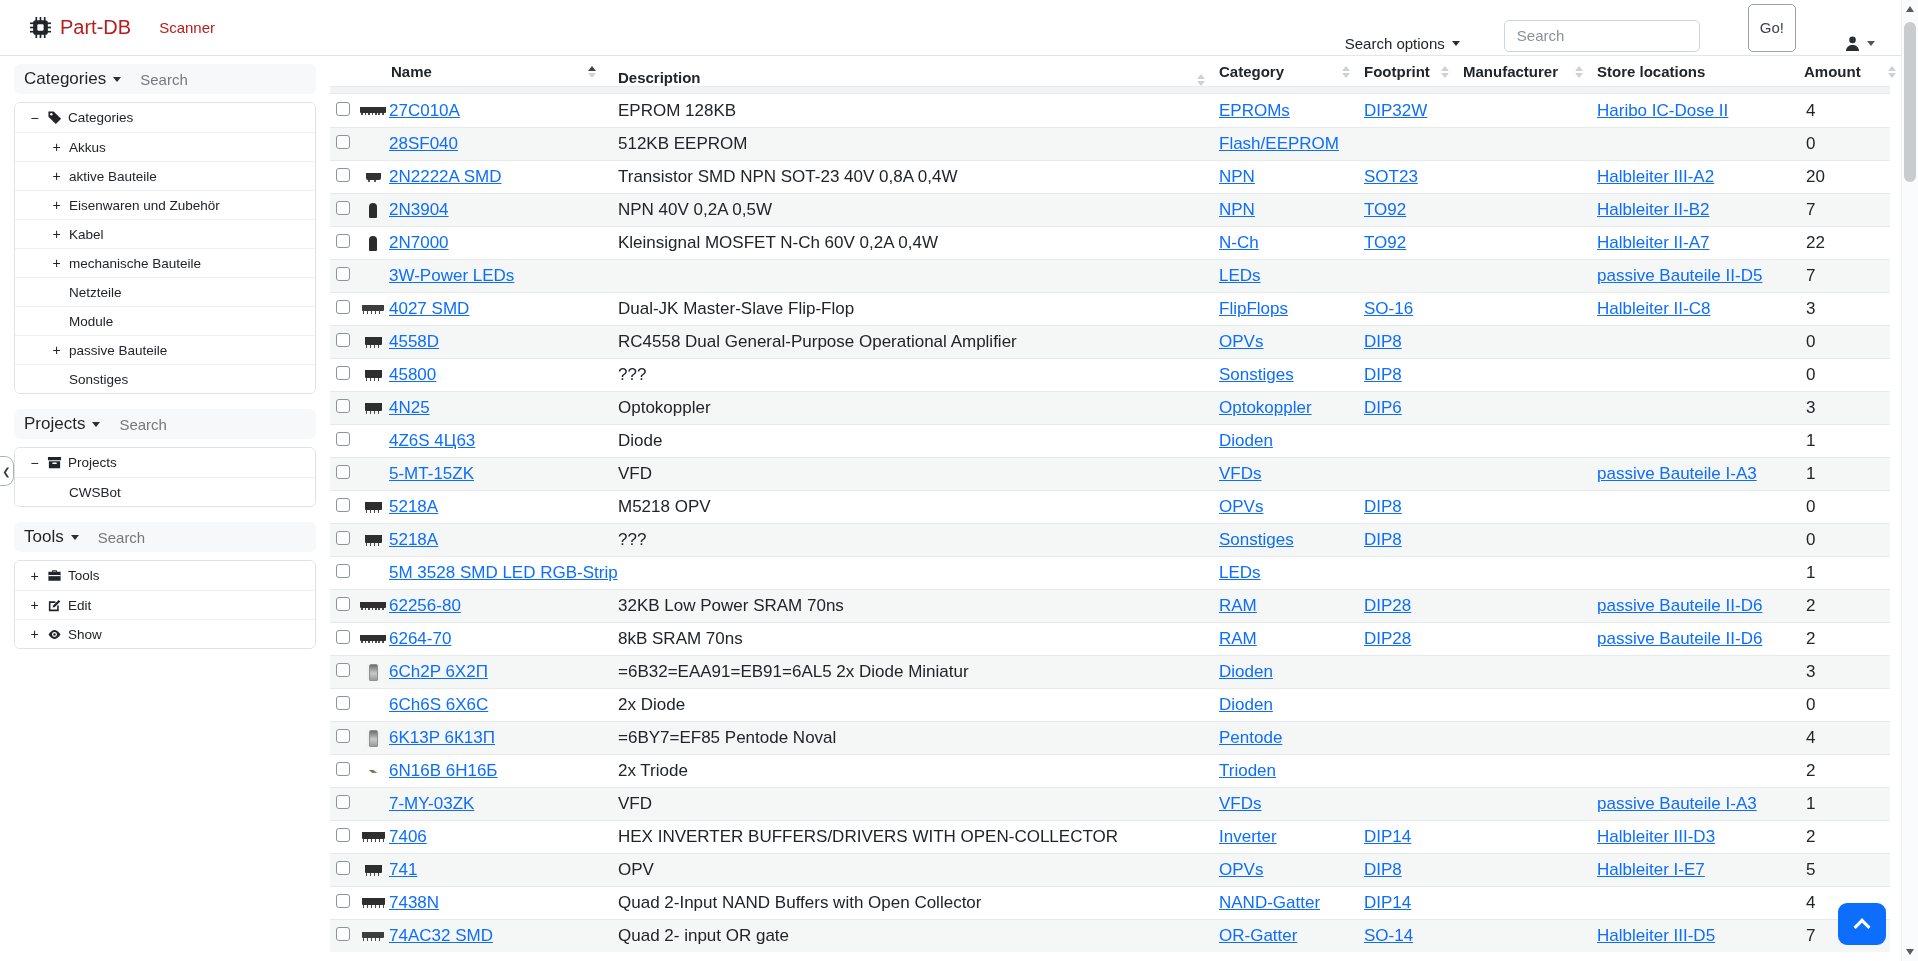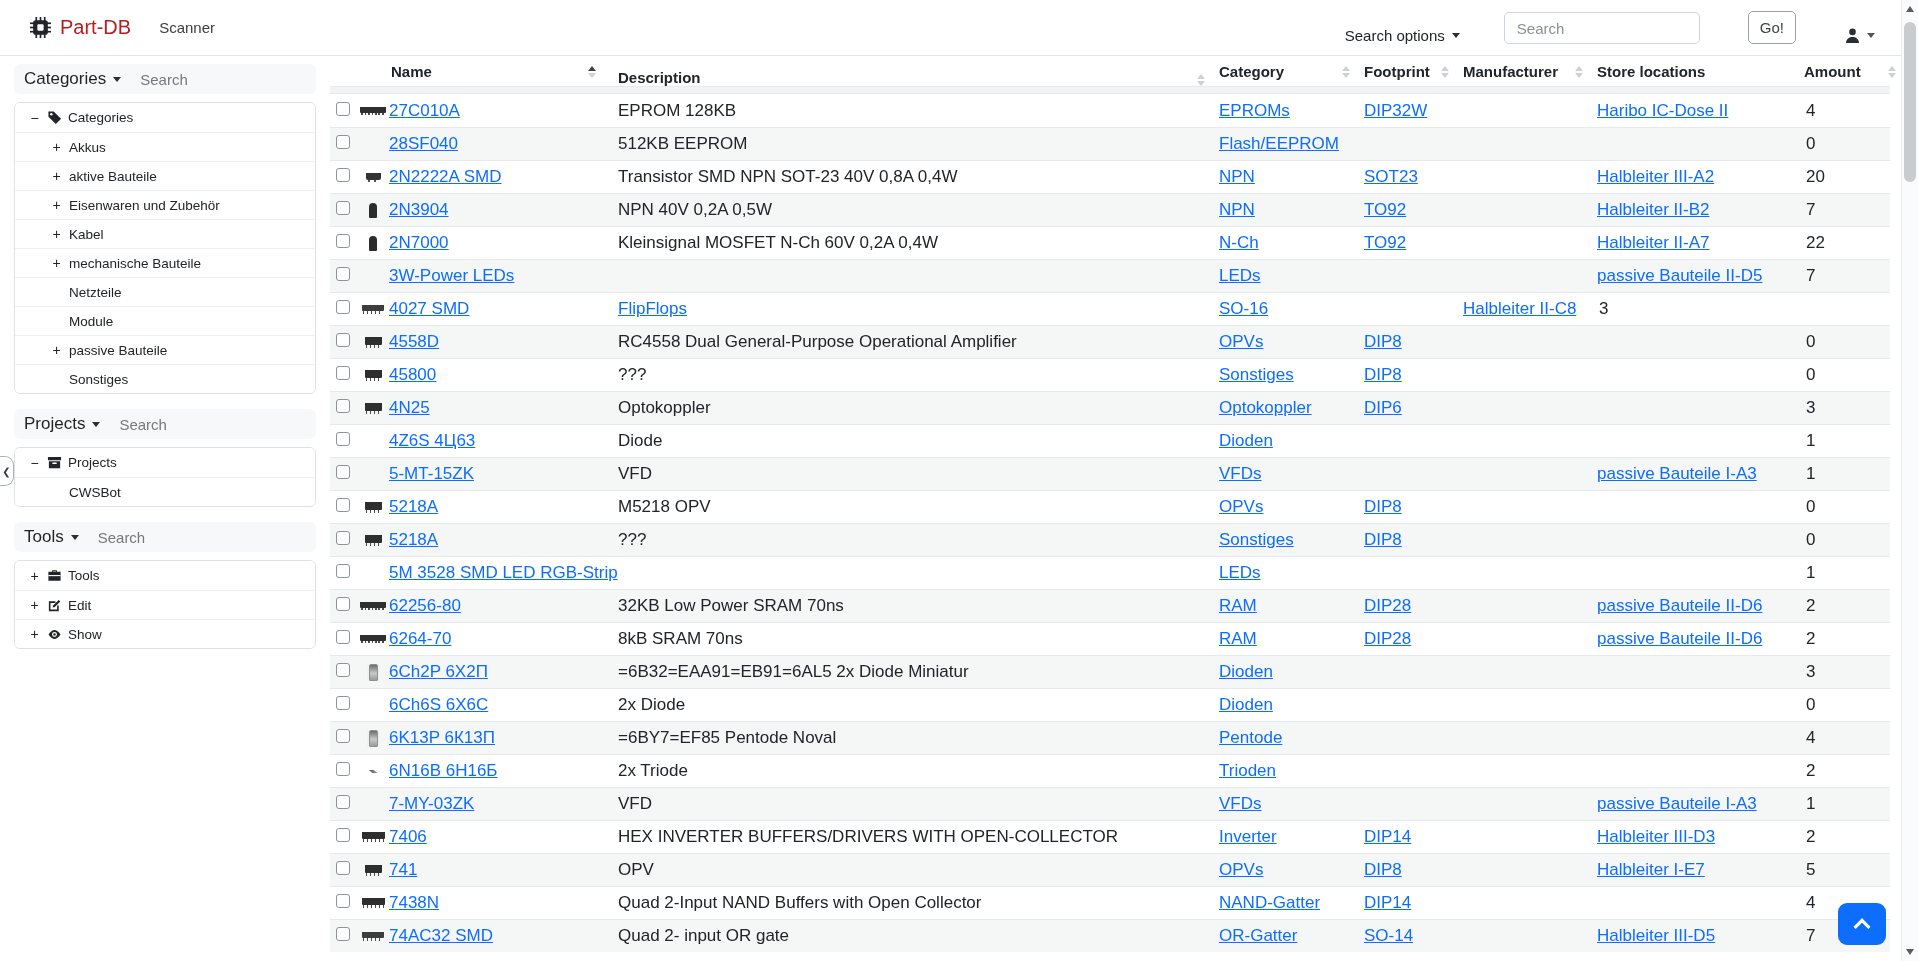--- a/index.html
+++ b/index.html
@@ -6,29 +6,29 @@
   html,body { width:1918px; height:961px; overflow:hidden; background:#fff;
     font-family:"Liberation Sans", sans-serif; color:#212529; }
   body { position:relative; }
   a { color:#0d6efd; text-decoration:underline; cursor:pointer; }
 
   
   .navbar { position:absolute; top:0; left:0; right:17px; height:56px; background:#fff;
     border-bottom:1px solid #e3e6e8; display:flex; align-items:center; padding:0 26px 0 30px; z-index:5; }
   .brand { display:flex; align-items:center; gap:9px; font-size:20px; color:#b91c1c; text-decoration:none; }
   .brand svg { width:21px; height:21px; }
-  .nav-link { margin-left:28px; font-size:15px; color:#404040; text-decoration:none; }
+  .nav-link { margin-left:28px; font-size:15px; color:#b91c1c; text-decoration:none; }
   .nav-right { margin-left:auto; display:flex; align-items:flex-end;gap:28px; }
   .searchopts { display:flex; align-items:center; gap:7px; font-size:15px; color:#212529; cursor:pointer; }
   .caret { width:0; height:0; border-left:4px solid transparent; border-right:4px solid transparent;
     border-top:5px solid #2b2f33; display:inline-block; }
   .search-input { margin-left:16px; width:196px; height:32px; border:1px solid #ced4da; border-radius:5px;
     padding:0 12px; font-size:15px; font-family:inherit; color:#212529; }
   .search-input::placeholder { color:#8a9198; }
-  .go-btn { margin-left:20px; height:33px; padding:0 11px; font-size:15px; font-family:inherit;
+  .go-btn { margin-left:20px; height:48px; padding:0 11px; font-size:15px; font-family:inherit;
     background:#fff; color:#3c4348; border:1px solid #9aa1a7; border-radius:5px; cursor:pointer; }
   .user { margin-left:20px; display:flex; align-items:center; gap:6px; cursor:pointer; }
   .user svg { width:17px; height:17px; }
   .user .caret { border-top-color:#555; }
 
   
   .sidebar { position:absolute; left:14px; top:64px; width:302px; }
   .panel-header { height:30px; background:#f7f8f9; border-radius:6px; display:flex; align-items:center;
     padding:0 2px 0 10px; margin-bottom:8px; }
   .panel-title { font-size:17px; color:#1f2327; display:flex; align-items:center; gap:7px; cursor:pointer; }
@@ -406,20 +406,21 @@
         <div class="cell "></div>
         <div class="cell "><a>passive Bauteile II-D5</a></div>
         <div class="cell amount">7</div>
       </div>
       <div class="grid trow">
         <div class="cell "><span class="cbox"></span></div>
         <div class="cell piccell">
           <span class="pi pi-soic"></span>
         </div>
         <div class="cell "><a>4027 SMD</a></div>
+        <div class="cell ">Dual-JK Master-Slave Flip-Flop</div>
         <div class="cell "><a>FlipFlops</a></div>
         <div class="cell "><a>SO-16</a></div>
         <div class="cell "></div>
         <div class="cell "><a>Halbleiter II-C8</a></div>
         <div class="cell amount">3</div>
       </div>
       <div class="grid trow stripe">
         <div class="cell "><span class="cbox"></span></div>
         <div class="cell piccell">
           <span class="pi pi-dip8"></span>

